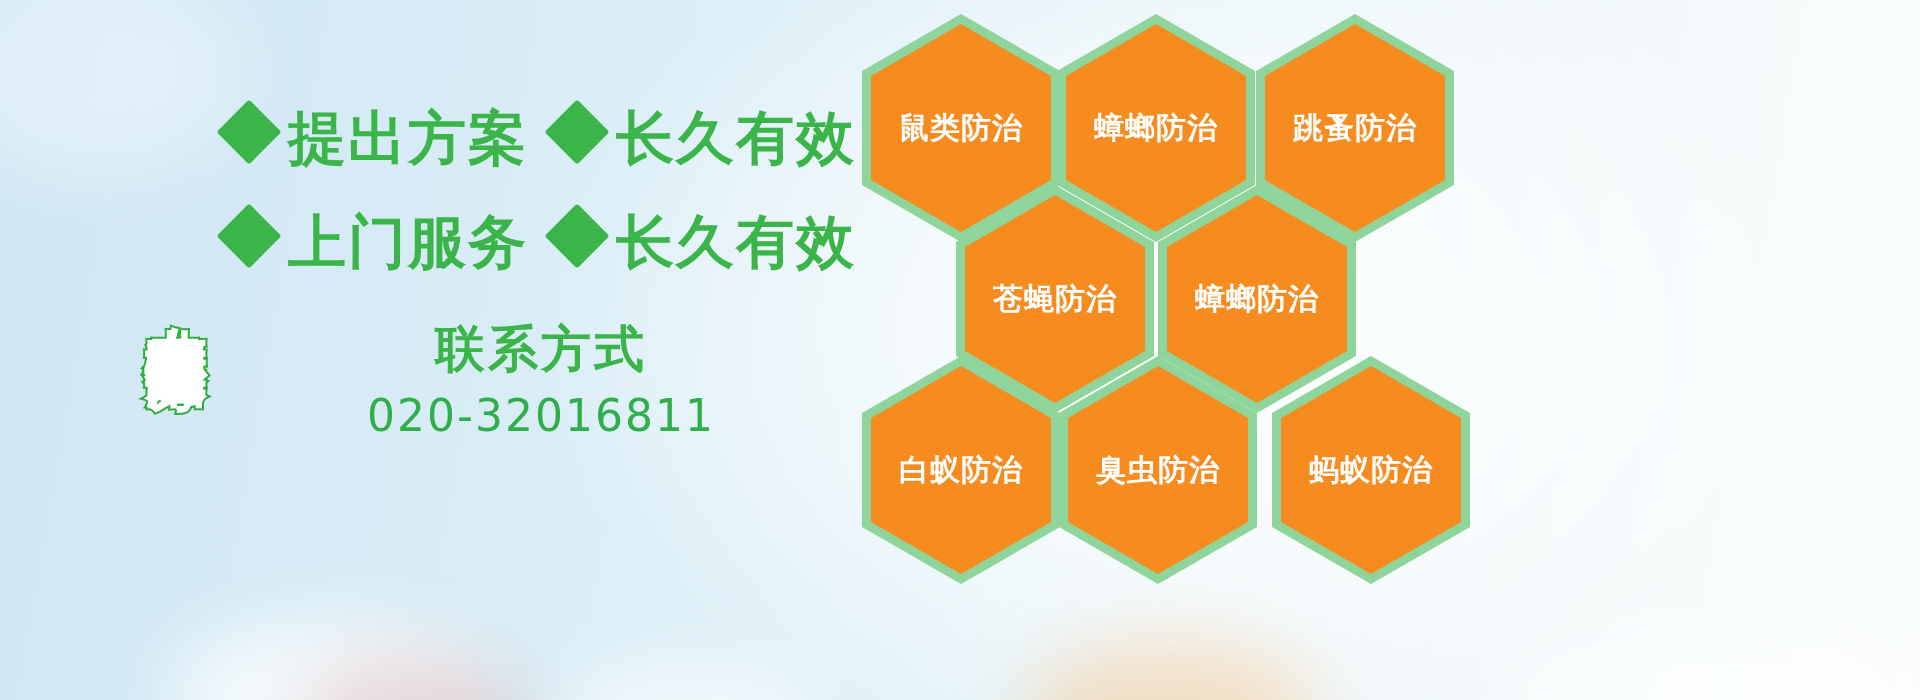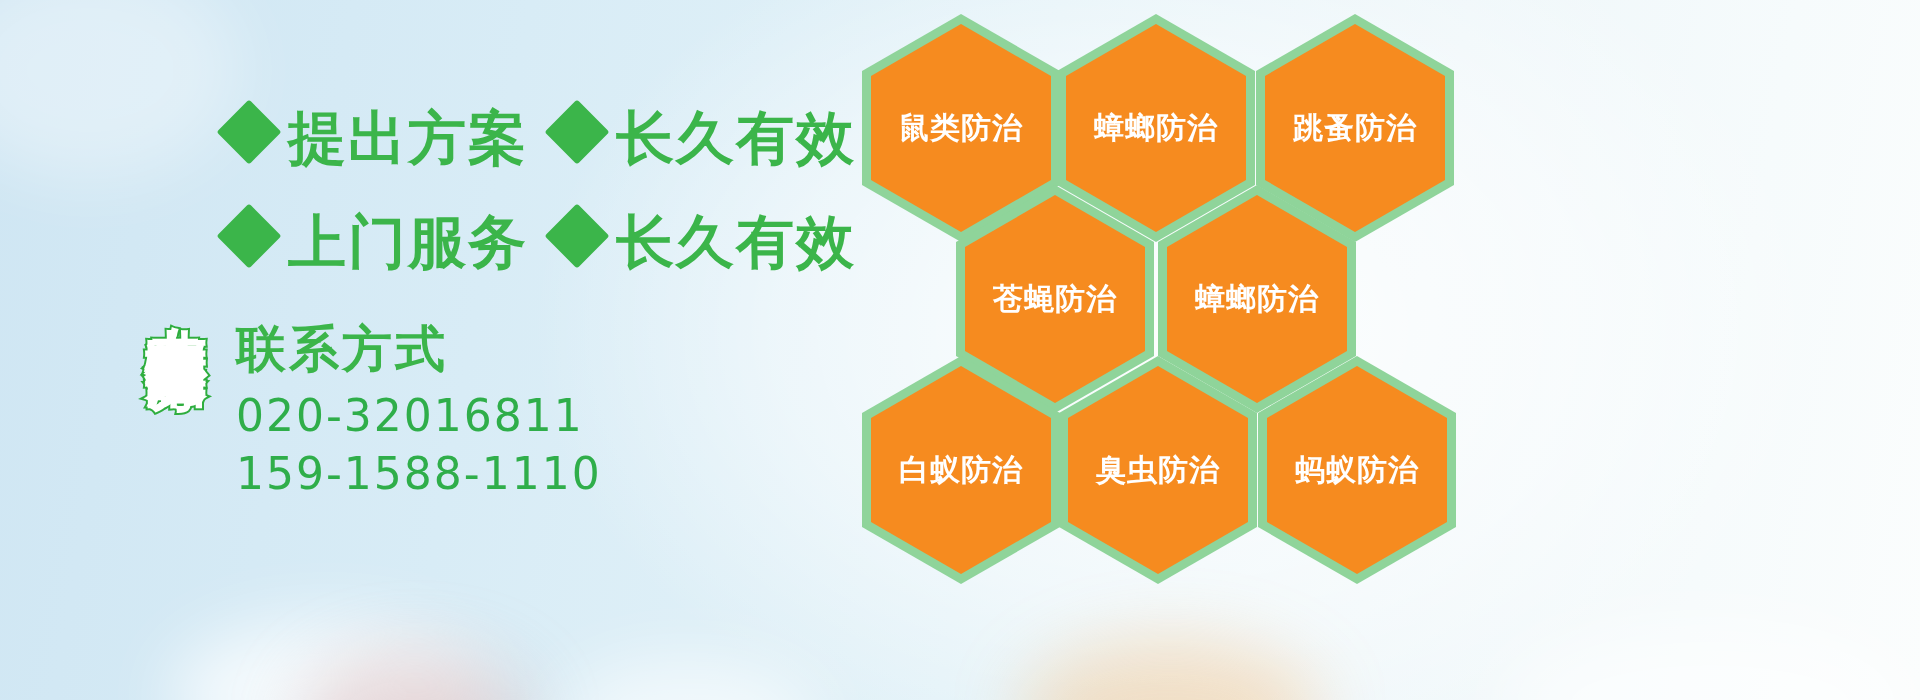--- a/index.html
+++ b/index.html
@@ -43,21 +43,21 @@
     width:46px;height:46px;background:#3bb54a;flex:0 0 auto;
     transform:rotate(45deg);border-radius:3px;margin-right:16px;
   }
   .flabel{
     font-size:58px;font-weight:bold;color:#3bb54a;letter-spacing:2px;
     white-space:nowrap;line-height:1;
   }
   .fgap{width:26px;flex:0 0 auto;}
 
   
-  #contact{position:absolute;left:236px;top:318px;width:610px;text-align:left;}
+  #contact{position:absolute;left:236px;top:318px;width:610px;text-align:center;}
   #contact-title{
     font-size:50px;font-weight:bold;color:#3bb54a;letter-spacing:3px;line-height:1.25;
     margin-bottom:6px;
   }
   .phone{
     font-size:44px;color:#2fae4a;letter-spacing:2px;line-height:1.32;font-weight:400;
   }
 
   
   #comb{position:absolute;left:862px;top:6px;width:600px;height:560px;}
@@ -115,21 +115,20 @@
       <div class="fitem">
         <span class="dia"></span>
         <span class="flabel">长久有效</span>
       </div>
     </div>
   </div>
 
   <div id="contact">
     <div id="contact-title">联系方式</div>
     <div class="phone">020-32016811</div>
-    <div class="phone">159-1588-1110</div>
   </div>
 
   <div id="comb">
 
     <div class="hexwrap" style="left:0px;top:8px;">
       <div class="hex"></div>
       <div class="hex-in">
         <span class="hexlabel">鼠类防治</span>
       </div>
     </div>
@@ -169,21 +168,21 @@
       </div>
     </div>
 
     <div class="hexwrap" style="left:197px;top:350px;">
       <div class="hex"></div>
       <div class="hex-in">
         <span class="hexlabel">臭虫防治</span>
       </div>
     </div>
 
-    <div class="hexwrap" style="left:396px;top:350px;">
+    <div class="hexwrap" style="left:410px;top:350px;">
       <div class="hex"></div>
       <div class="hex-in">
         <span class="hexlabel">蚂蚁防治</span>
       </div>
     </div>
 
   </div>
 </div>
 
 </body></html>

